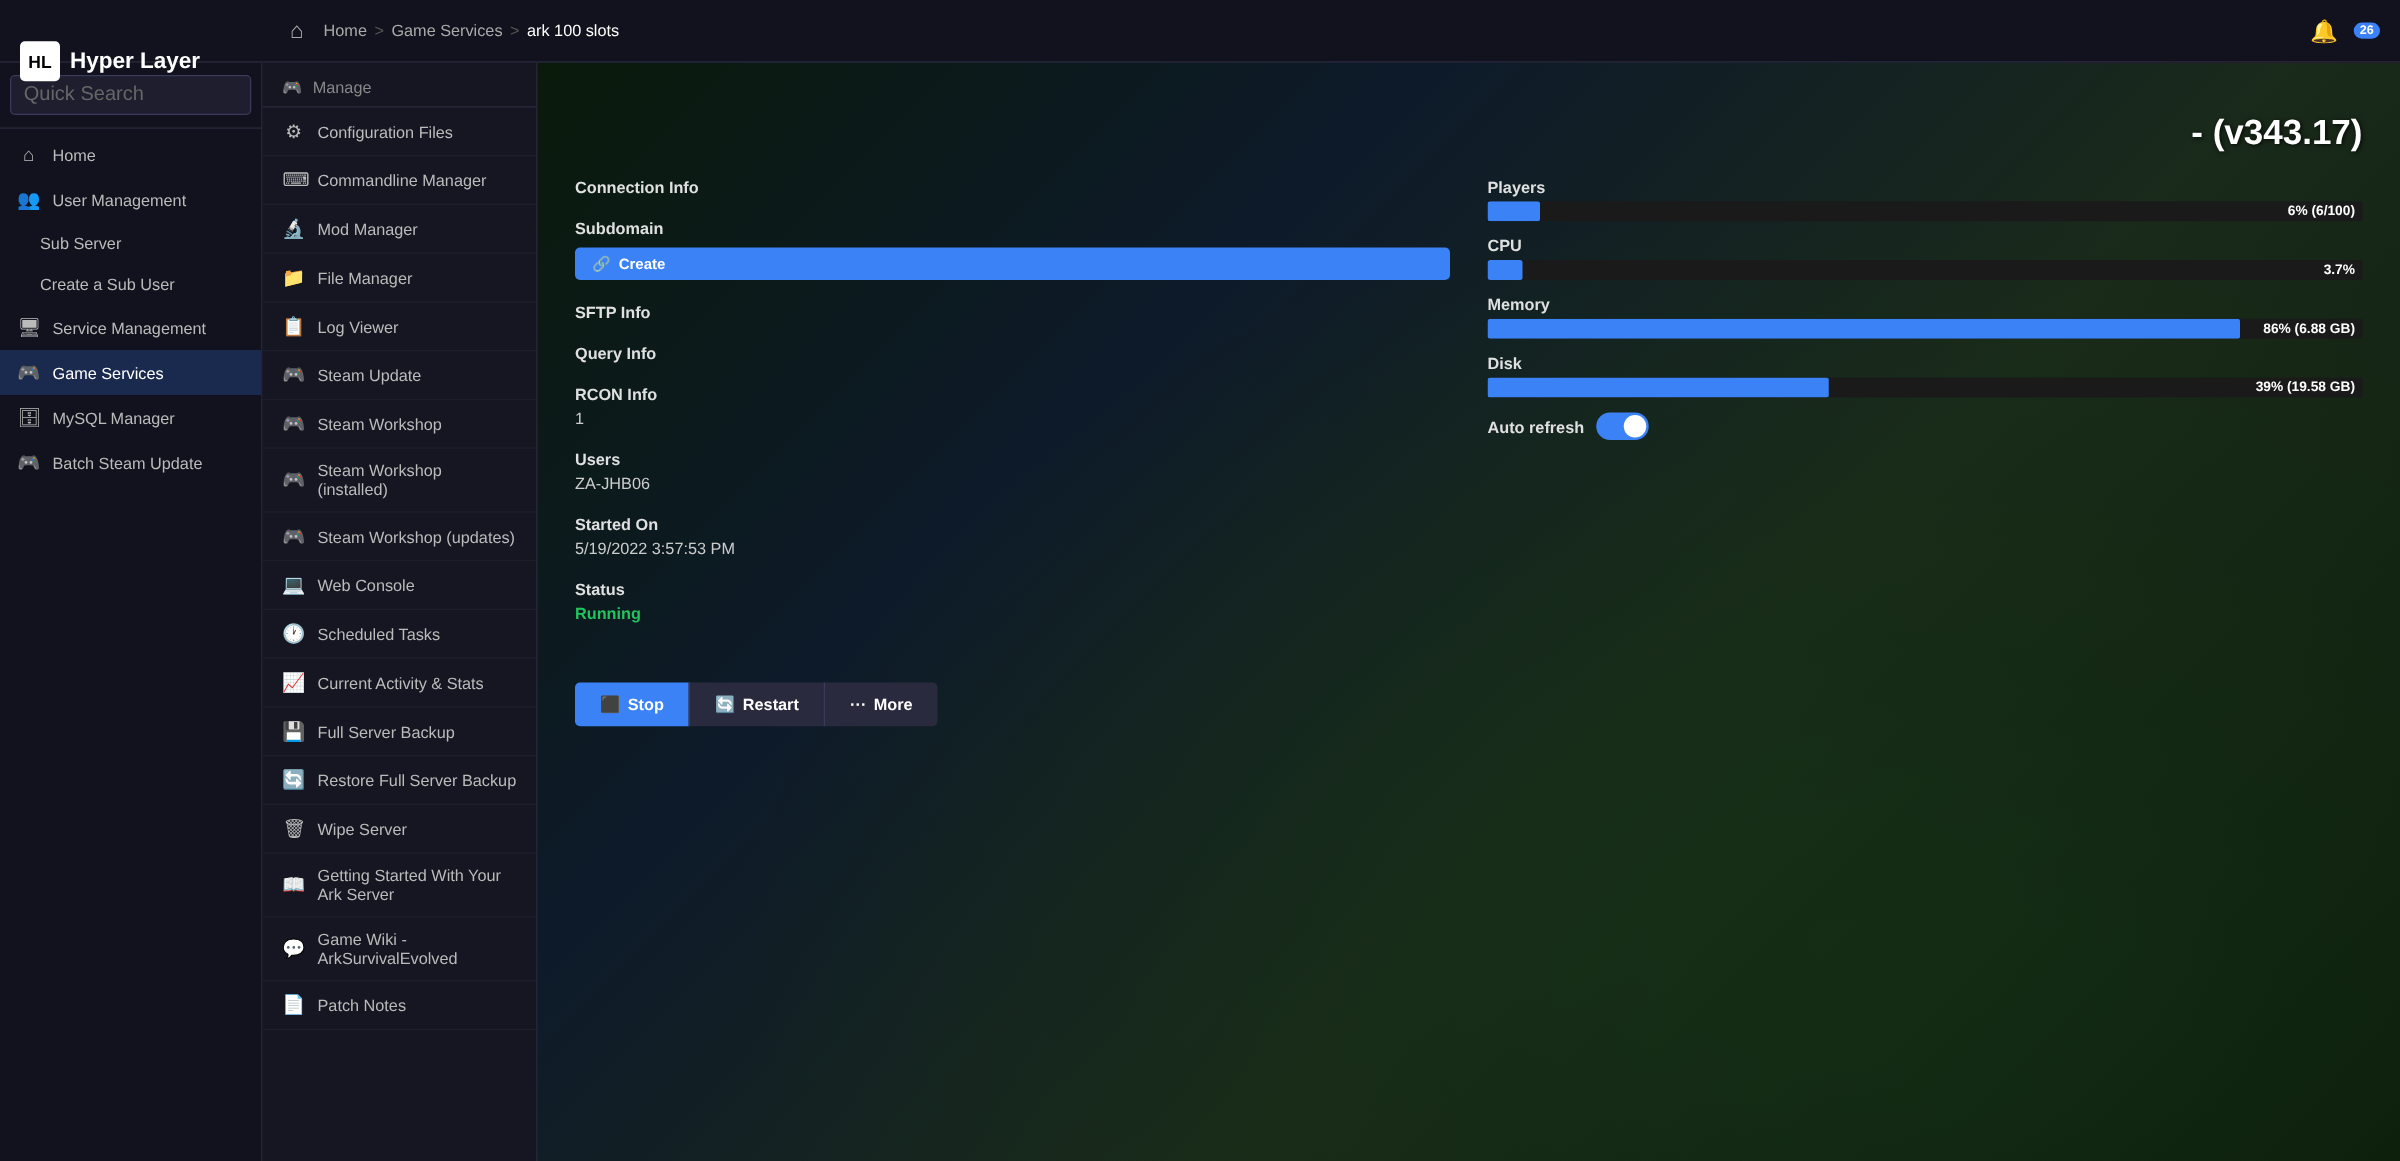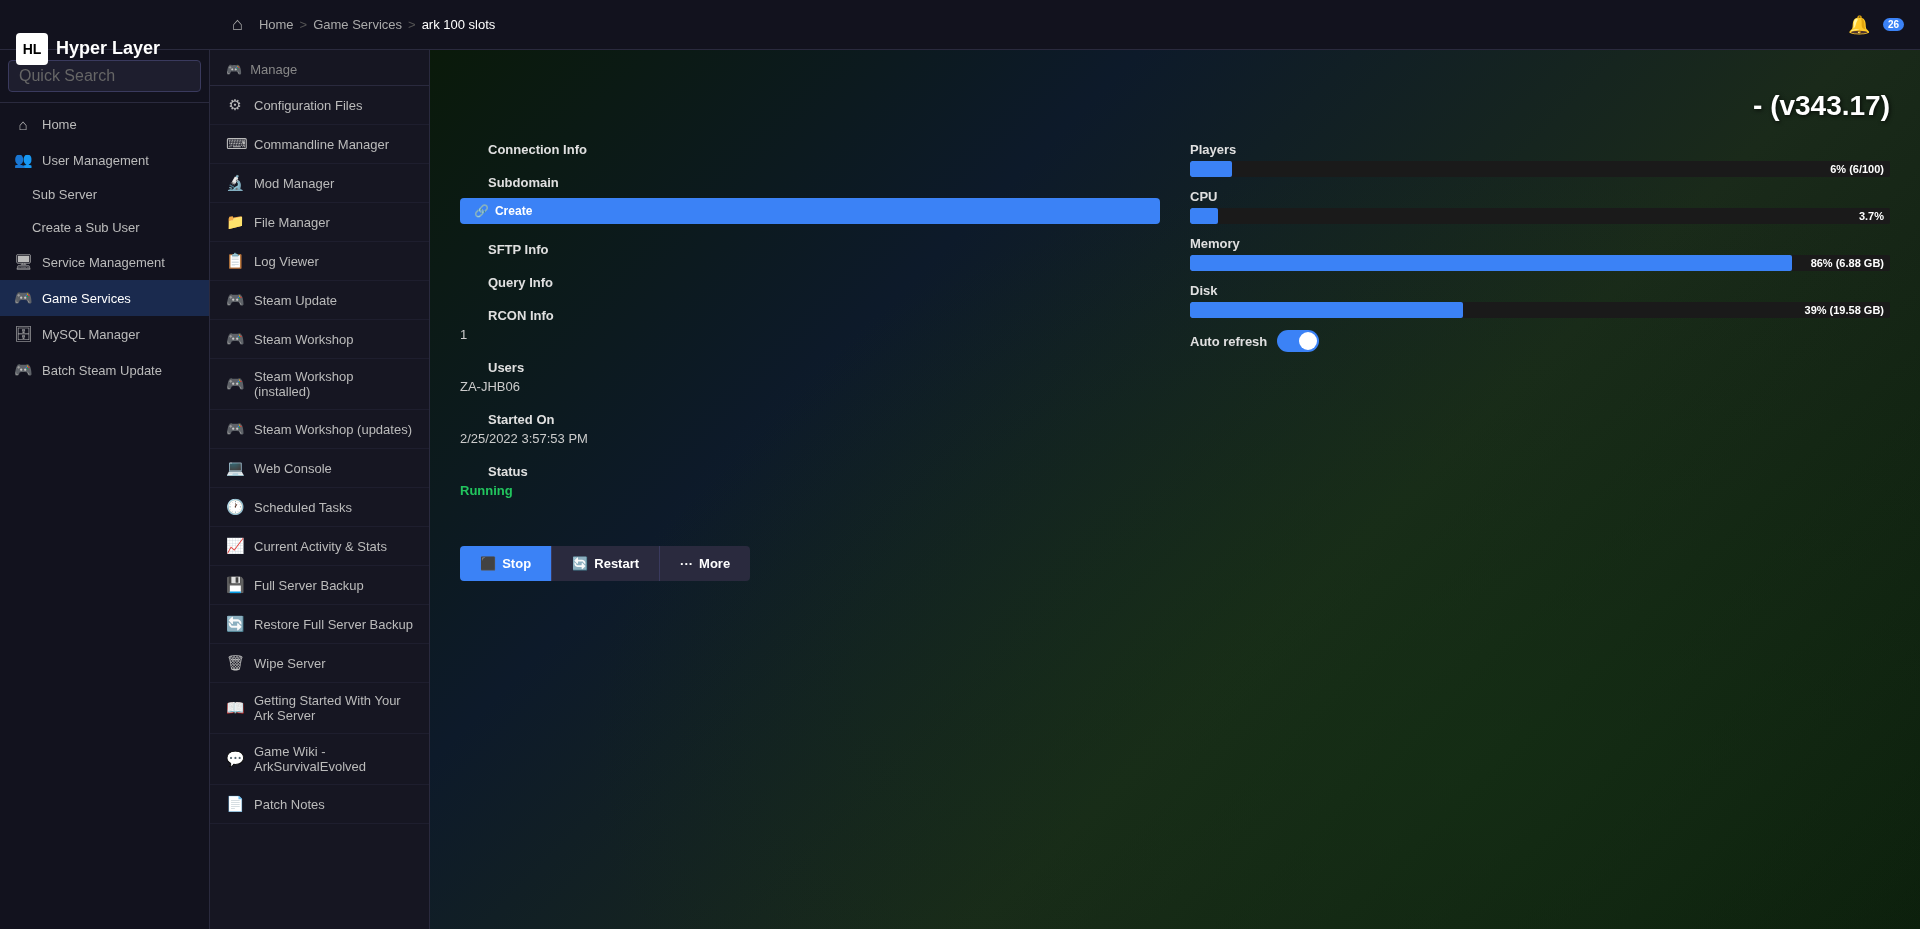--- a/index.html
+++ b/index.html
@@ -131,21 +131,21 @@
       padding: 20px 0 10px; text-shadow: 1px 1px 4px rgba(0,0,0,0.8);
     }
 
     .info-grid {
       display: grid; grid-template-columns: 1fr 1fr; gap: 30px; margin-top: 10px;
     }
 
     
     .info-left { display: flex; flex-direction: column; gap: 18px; }
     .info-item { display: flex; flex-direction: column; gap: 4px; }
-    .info-label { font-size: 13px; font-weight: 600; color: #e0e0e0; margin-left: 28px; }
+    .info-label { font-size: 13px; font-weight: 600; color: #e0e0e0; }
     .info-value { font-size: 13px; color: #ccc; }
     .info-value.running { color: #22c55e; font-weight: 600; }
 
     .subdomain-create {
       display: inline-flex; align-items: center; gap: 6px;
       background: #3b82f6; color: #fff; padding: 6px 14px;
       border-radius: 4px; font-size: 12px; font-weight: 600; cursor: pointer;
       border: none; margin-top: 4px;
     }
 
@@ -370,21 +370,21 @@
           <div class="info-item">
             <div class="info-label">RCON Info</div>
             <div class="info-value">1</div>
           </div>
           <div class="info-item">
             <div class="info-label">Users</div>
             <div class="info-value">ZA-JHB06</div>
           </div>
           <div class="info-item">
             <div class="info-label">Started On</div>
-            <div class="info-value">2/25/2022 3:57:53 PM</div>
+            <div class="info-value">5/19/2022 3:57:53 PM</div>
           </div>
           <div class="info-item">
             <div class="info-label">Status</div>
             <div class="info-value running">Running</div>
           </div>
 
           <div class="action-buttons">
             <button class="btn-stop">
               <span>⬛</span>
               <span>Stop</span>

